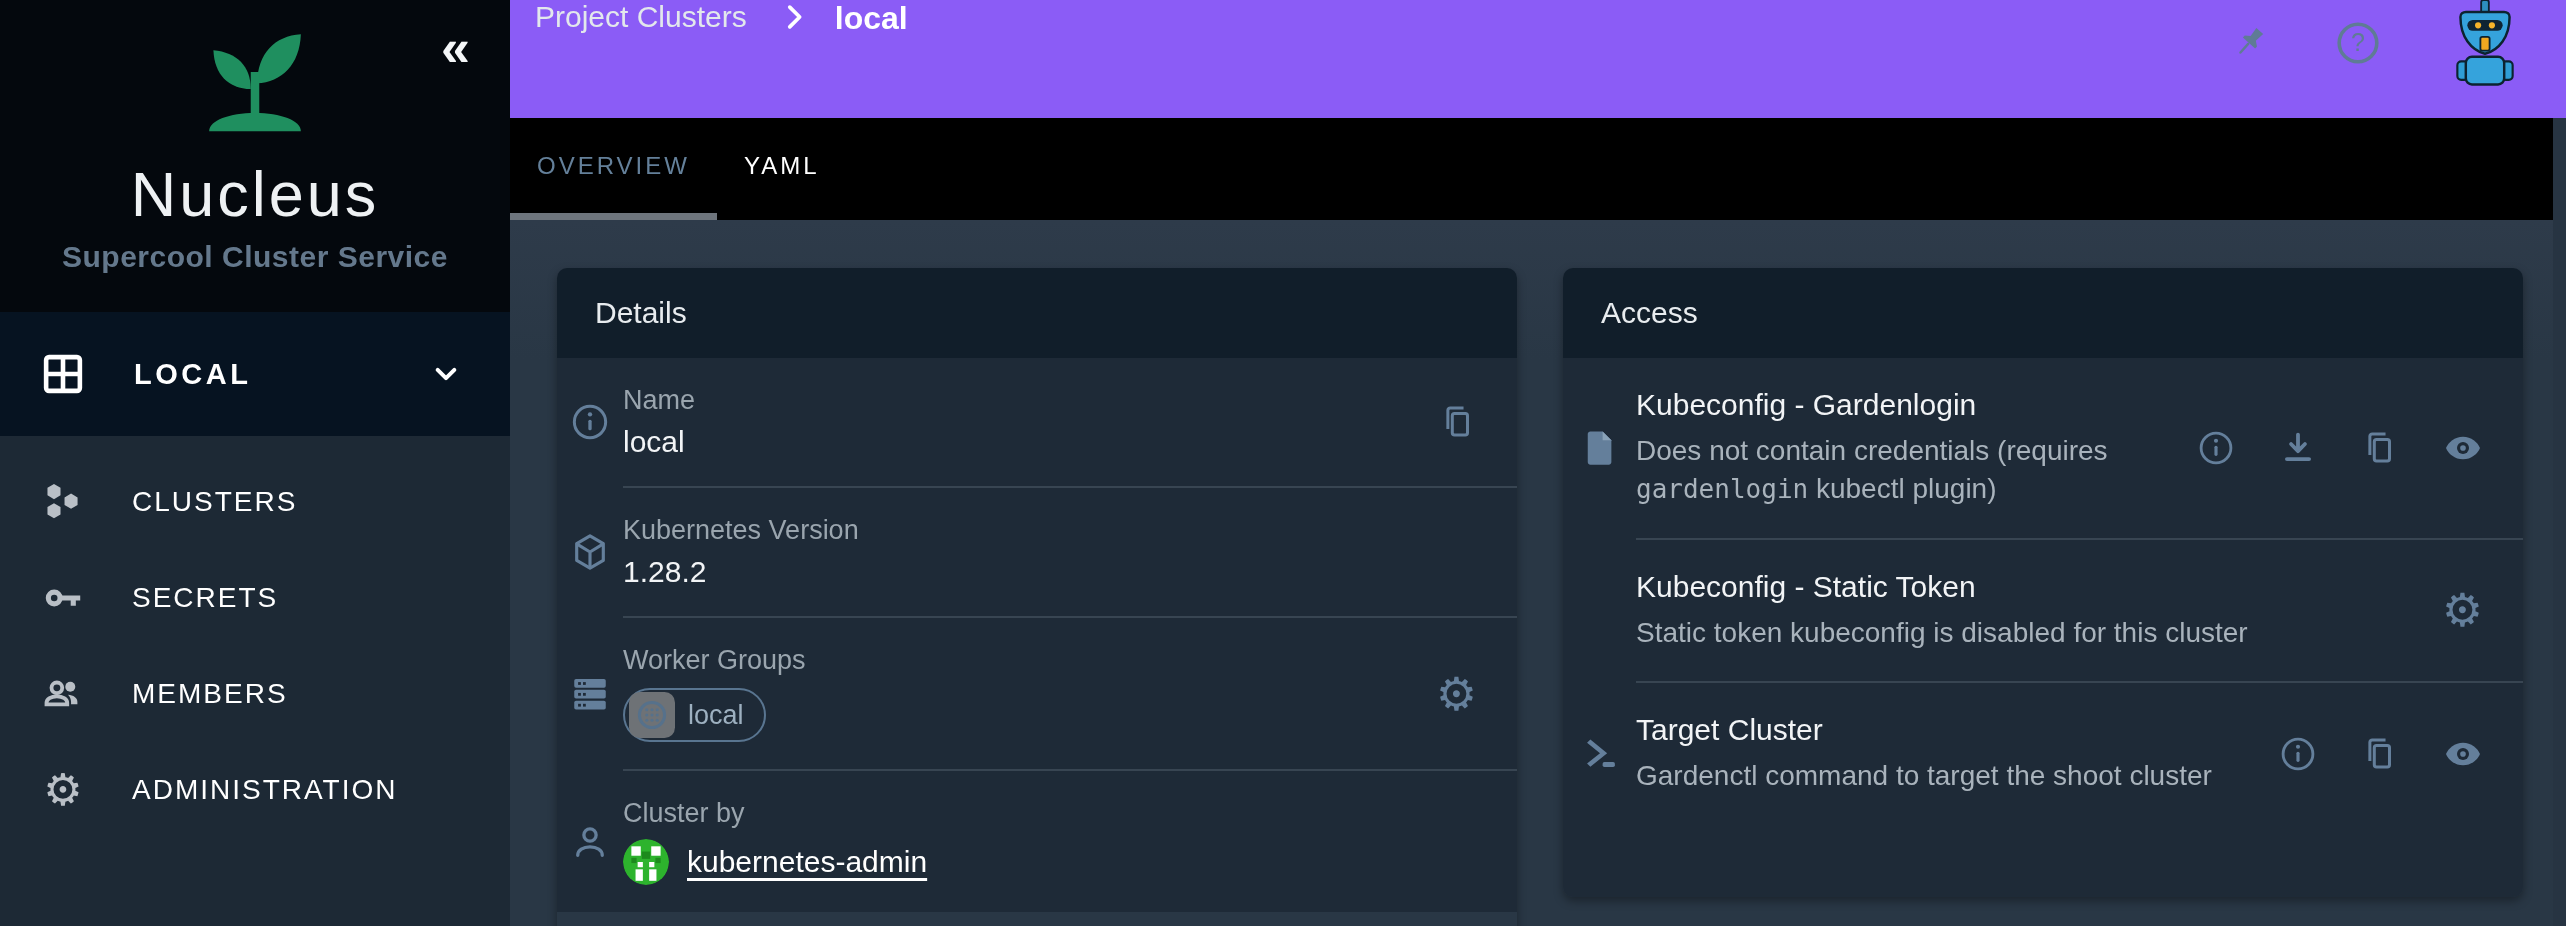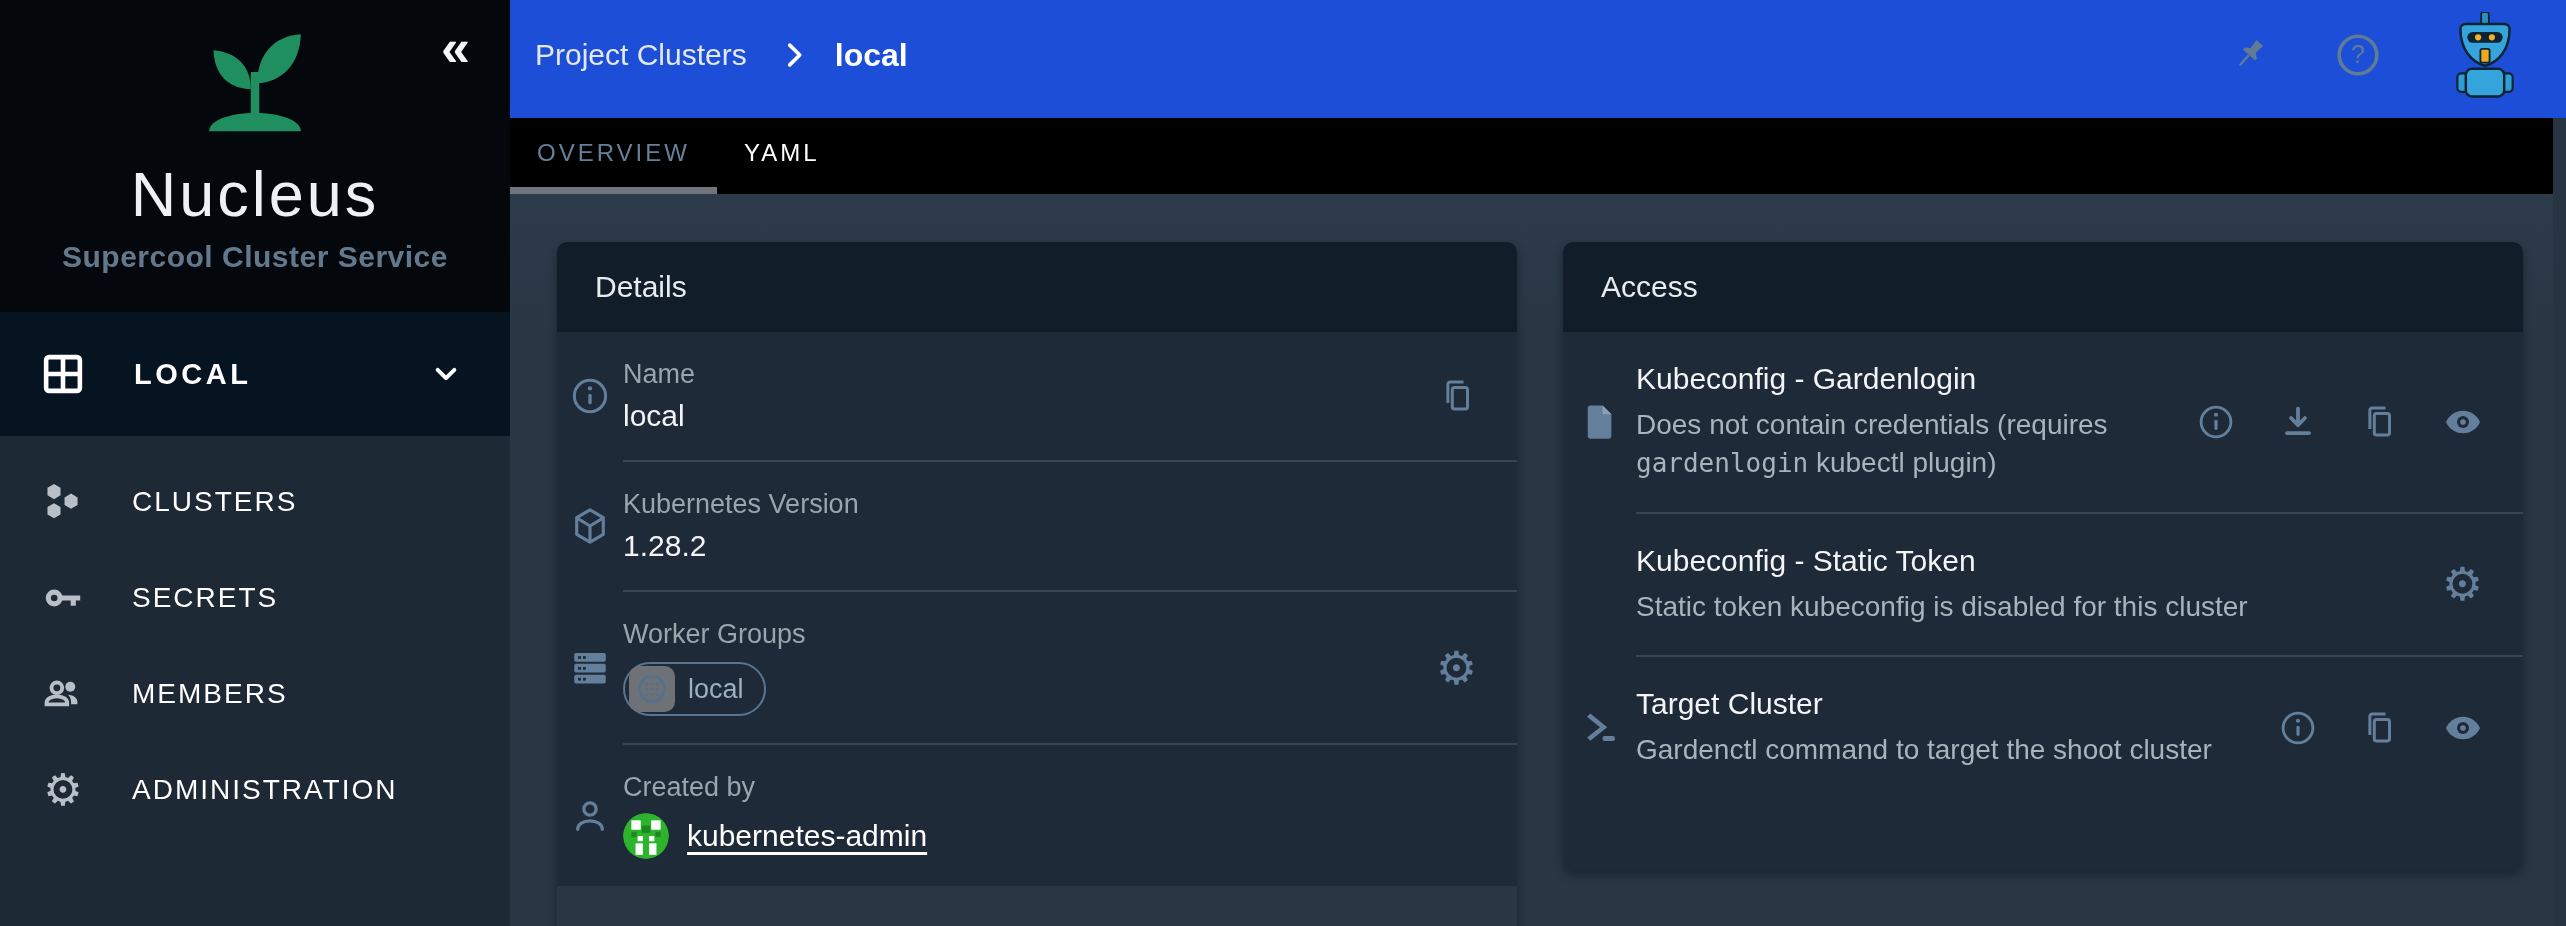--- a/index.html
+++ b/index.html
@@ -21,33 +21,33 @@
   .project-chevron { width:40px; height:40px; }
 
   .nav { padding-top:18px; display:flex; flex-direction:column; }
   .nav-item { height:96px; display:flex; align-items:center; padding-left:40px; cursor:pointer; }
   .nav-ic { width:46px; height:46px; display:flex; align-items:center; justify-content:center; }
   .nav-label { margin-left:46px; font-size:28px; letter-spacing:2px; color:#ffffff; }
   .gear-glyph { font-family:"DejaVu Sans", sans-serif; font-size:44px; color:#b9bfc6; line-height:1; }
 
   
   .main-col { flex:1; display:flex; flex-direction:column; min-width:0; }
-  .topbar { height:118px; background:#1d4ed8; display:flex; align-items:center; padding:0 42px 8px 25px; }
+  .topbar { height:118px; background:#8b5cf6; display:flex; align-items:flex-start; padding:0 42px 8px 25px; }
   .crumb-parent { font-size:30px; color:#e3e8ec; }
   .crumb-sep { width:34px; height:34px; margin:0 24px 0 30px; }
   .crumb-current { font-size:32px; font-weight:700; color:#ffffff; }
   .topbar-right { margin-left:auto; display:flex; align-items:center; gap:64px; }
   .top-icon-btn { background:none; border:none; cursor:pointer; display:flex; align-items:center; justify-content:center; }
   .avatar-btn { width:78px; height:86px; }
 
   .below { flex:1; display:flex; min-height:0; }
   .scroll-area { flex:1; display:flex; flex-direction:column; min-width:0; }
   .right-rail { flex:0 0 13px; background:#273442; }
 
-  .tabbar { height:76px; background:#000000; display:flex; align-items:stretch; }
+  .tabbar { height:102px; background:#000000; display:flex; align-items:stretch; }
   .tab { display:inline-flex; align-items:center; padding:0 27px; font-size:24px; letter-spacing:3px; font-weight:500; border:none; background:none; cursor:pointer; }
   .tab.active { color:#64809a; border-bottom:7px solid #6e757d; }
   .tab.inactive { color:#ffffff; border-bottom:7px solid transparent; }
 
   .content { flex:1; background:linear-gradient(180deg,#2e3b4a 0px,#293745 140px); padding:48px 0 0 47px; display:flex; gap:46px; overflow:hidden; align-items:flex-start; }
   .card { width:960px; border-radius:10px; overflow:hidden; box-shadow:0 4px 10px rgba(0,0,0,.35); }
   .card-header { height:90px; background:#111e2a; display:flex; align-items:center; padding-left:38px; }
   .card-title { font-size:30px; color:#e8ecef; }
   .card-body { background:#1e2a37; }
   .card.details { height:1000px; }
@@ -288,21 +288,21 @@
               <div class="divider d-div"></div>
 
               <div class="d-row">
                 <div class="d-icon">
                     <svg width="42" height="42" viewBox="0 0 24 24">
                   <circle cx="12" cy="8" r="3.5" fill="none" stroke="#647f9b" stroke-width="1.9"></circle>
                   <path d="M5 19.6c0-3 3.1-4.8 7-4.8s7 1.8 7 4.8" fill="none" stroke="#647f9b" stroke-width="1.9" stroke-linecap="round"></path>
                 </svg>
                   </div>
                 <div class="d-main">
-                  <div class="d-label">Created by</div>
+                  <div class="d-label">Cluster by</div>
                   <div class="created-row">
                     <svg class="pixel-avatar" viewBox="0 0 44 44">
                       <circle cx="22" cy="22" r="22" fill="#2db32d"></circle>
                       <g fill="#ffffff">
                         <rect x="8" y="7" width="9" height="9"></rect>
                           <rect x="27" y="7" width="9" height="9"></rect>
                         <rect x="14" y="22" width="5" height="5"></rect>
                           <rect x="25" y="22" width="5" height="5"></rect>
                         <rect x="12" y="29" width="7" height="11"></rect>
                           <rect x="25" y="29" width="7" height="11"></rect>

